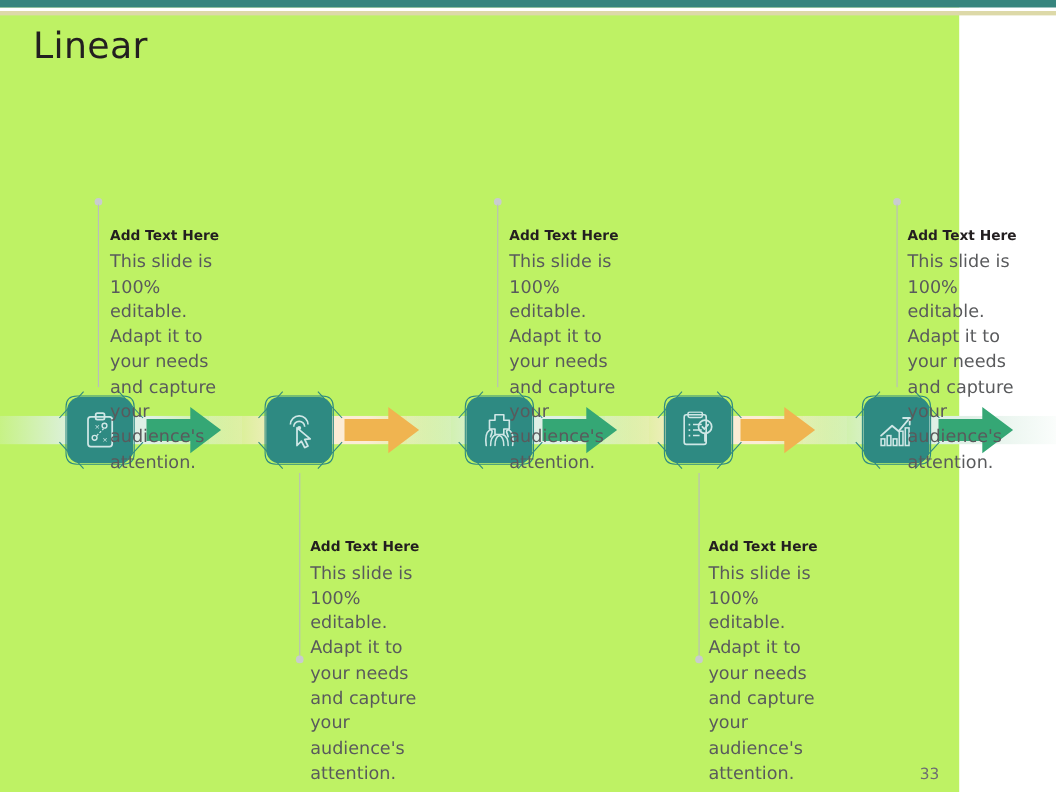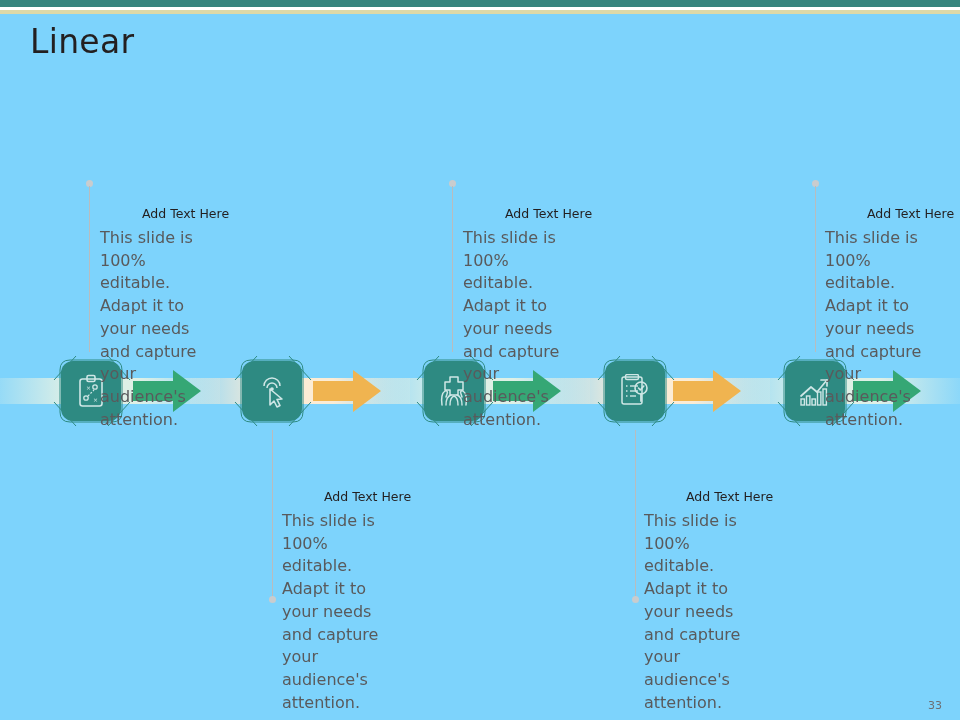--- a/index.html
+++ b/index.html
@@ -4,22 +4,22 @@
 <style>
   * { box-sizing: border-box; margin: 0; padding: 0; }
   html, body {
     width: 960px; height: 720px;
     background: #ffffff;
     font-family: "DejaVu Sans", "Liberation Sans", sans-serif;
     overflow: hidden;
   }
   .slide {
     position: relative;
-    width: 960px; height: 720px;
-    background: #7dd3fc;
+    width: 872px; height: 720px;
+    background: #bef264;
   }
 
   
   .topbar-teal {
     position: absolute; left: 0; top: 0;
     width: 960px; height: 7px;
     background: #37857e;
   }
   .topbar-gap {
     position: absolute; left: 0; top: 7px;
@@ -37,21 +37,21 @@
     position: absolute; left: 30px; top: 22px;
     font-size: 33px;
     font-weight: 400;
     color: #231f20;
     letter-spacing: 0.3px;
   }
 
   
   .page-number {
     position: absolute; right: 18px; bottom: 8px;
-    font-size: 11px;
+    font-size: 14px;
     color: #6d6e71;
   }
 
   
   .ribbon {
     position: absolute;
     left: 0; top: 378px;
     width: 960px; height: 26px;
     overflow: hidden;
   }
@@ -105,25 +105,24 @@
     background: #c9ccce;
   }
 
   
   .textblock {
     position: absolute;
     width: 120px;
   }
   .tb-title {
     font-size: 12.5px;
-    font-weight: normal;
+    font-weight: bold;
     color: #231f20;
     margin-bottom: 6px;
     white-space: nowrap;
-    margin-left: 42px;
   }
   .tb-body {
     font-size: 16px;
     line-height: 1.42;
     color: #595a5c;
   }
 </style>
 </head>
 <body>
 

